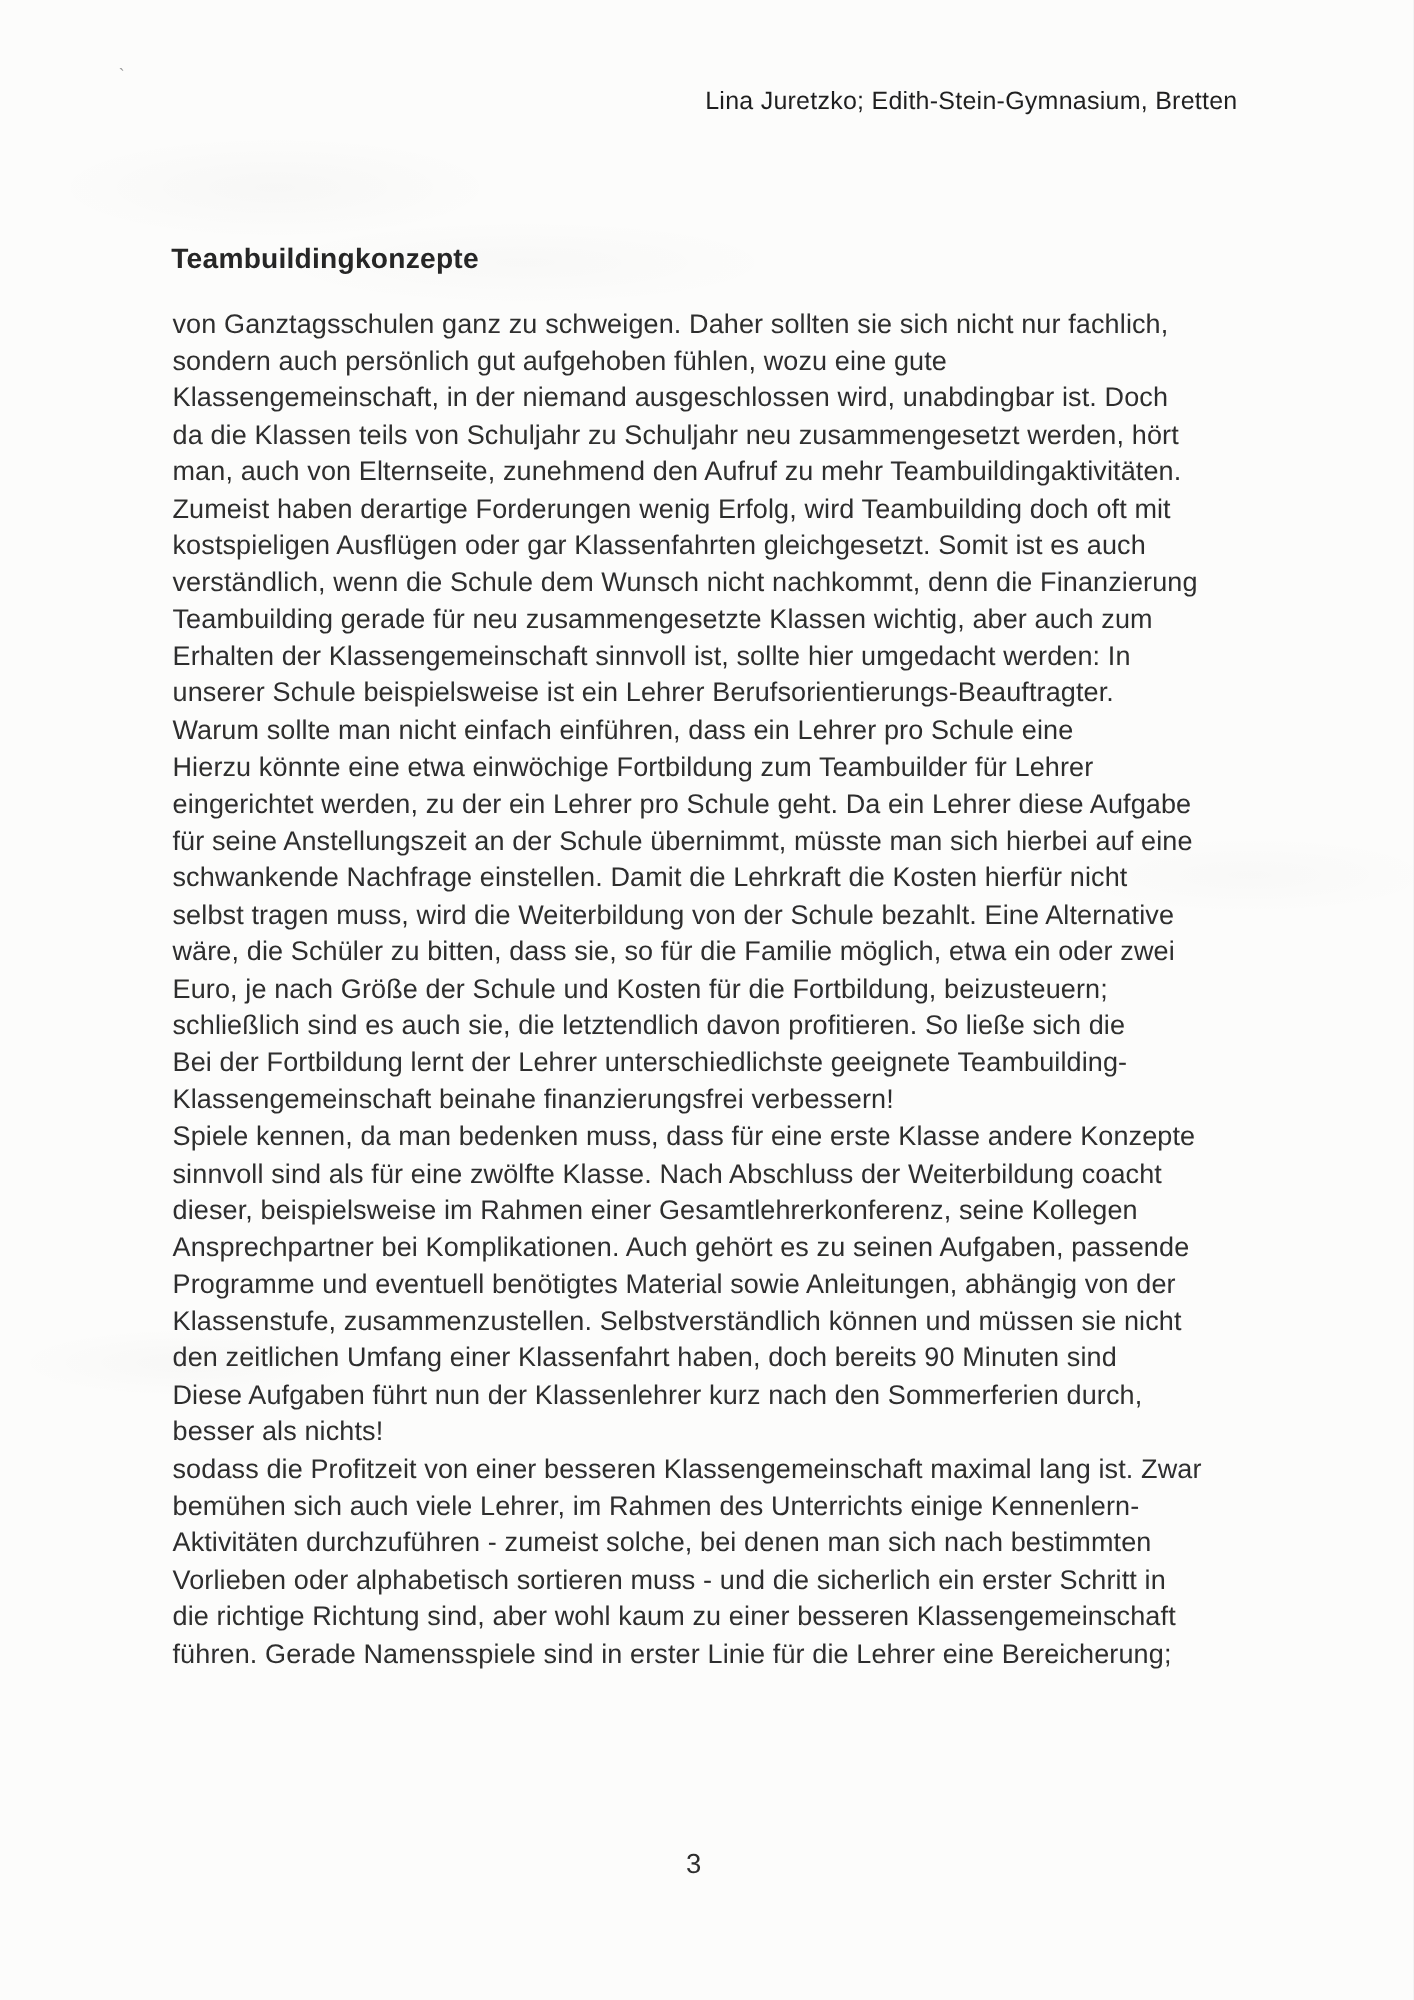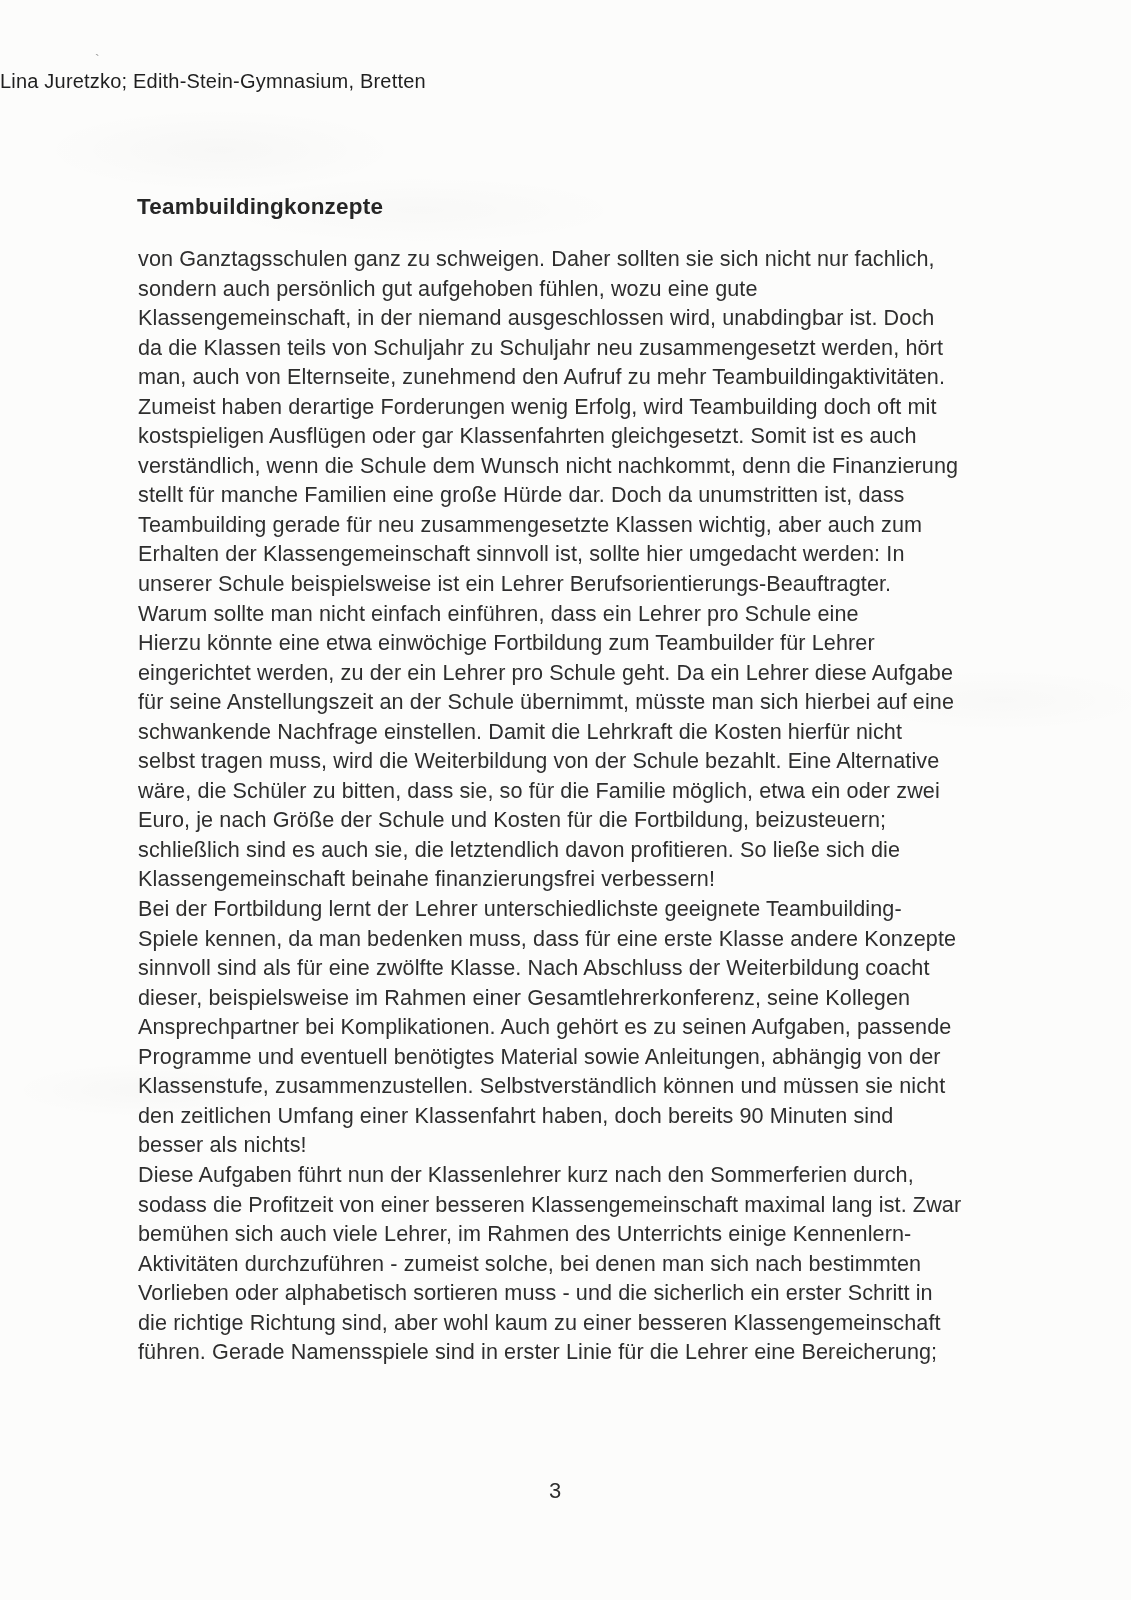--- a/index.html
+++ b/index.html
@@ -20,20 +20,21 @@
       #fcfcfb;
     overflow: hidden;
     font-family: "Liberation Sans", "DejaVu Sans", sans-serif;
     color: #2e2e2e;
   }
   .header-line {
     position: absolute;
     top: 70px;
     left: 0;
     right: 141px;
+    text-align: right;
     font-size: 20px;
     letter-spacing: 0.2px;
     color: #1f1f1f;
     white-space: nowrap;
   }
   .doc-title {
     position: absolute;
     top: 194px;
     left: 137px;
     font-size: 22.5px;
@@ -84,44 +85,43 @@
 
   <div class="body-text">
       <div class="line">von Ganztagsschulen ganz zu schweigen. Daher sollten sie sich nicht nur fachlich,</div>
       <div class="line">sondern auch persönlich gut aufgehoben fühlen, wozu eine gute</div>
       <div class="line">Klassengemeinschaft, in der niemand ausgeschlossen wird, unabdingbar ist. Doch</div>
       <div class="line">da die Klassen teils von Schuljahr zu Schuljahr neu zusammengesetzt werden, hört</div>
       <div class="line">man, auch von Elternseite, zunehmend den Aufruf zu mehr Teambuildingaktivitäten.</div>
       <div class="line">Zumeist haben derartige Forderungen wenig Erfolg, wird Teambuilding doch oft mit</div>
       <div class="line">kostspieligen Ausflügen oder gar Klassenfahrten gleichgesetzt. Somit ist es auch</div>
       <div class="line">verständlich, wenn die Schule dem Wunsch nicht nachkommt, denn die Finanzierung</div>
-      <div class="line">stellt für manche Familien eine große Hürde dar. Doch da unumstritten ist, dass</div>
       <div class="line">Teambuilding gerade für neu zusammengesetzte Klassen wichtig, aber auch zum</div>
       <div class="line">Erhalten der Klassengemeinschaft sinnvoll ist, sollte hier umgedacht werden: In</div>
       <div class="line">unserer Schule beispielsweise ist ein Lehrer Berufsorientierungs-Beauftragter.</div>
       <div class="line">Warum sollte man nicht einfach einführen, dass ein Lehrer pro Schule eine</div>
       <div class="line">Hierzu könnte eine etwa einwöchige Fortbildung zum Teambuilder für Lehrer</div>
       <div class="line">eingerichtet werden, zu der ein Lehrer pro Schule geht. Da ein Lehrer diese Aufgabe</div>
       <div class="line">für seine Anstellungszeit an der Schule übernimmt, müsste man sich hierbei auf eine</div>
       <div class="line">schwankende Nachfrage einstellen. Damit die Lehrkraft die Kosten hierfür nicht</div>
       <div class="line">selbst tragen muss, wird die Weiterbildung von der Schule bezahlt. Eine Alternative</div>
       <div class="line">wäre, die Schüler zu bitten, dass sie, so für die Familie möglich, etwa ein oder zwei</div>
       <div class="line">Euro, je nach Größe der Schule und Kosten für die Fortbildung, beizusteuern;</div>
       <div class="line">schließlich sind es auch sie, die letztendlich davon profitieren. So ließe sich die</div>
+      <div class="line">Bei der Fortbildung lernt der Lehrer unterschiedlichste geeignete Teambuilding-</div>
       <div class="line">Klassengemeinschaft beinahe finanzierungsfrei verbessern!</div>
-      <div class="line">Bei der Fortbildung lernt der Lehrer unterschiedlichste geeignete Teambuilding-</div>
       <div class="line">Spiele kennen, da man bedenken muss, dass für eine erste Klasse andere Konzepte</div>
       <div class="line">sinnvoll sind als für eine zwölfte Klasse. Nach Abschluss der Weiterbildung coacht</div>
       <div class="line">dieser, beispielsweise im Rahmen einer Gesamtlehrerkonferenz, seine Kollegen</div>
       <div class="line">Ansprechpartner bei Komplikationen. Auch gehört es zu seinen Aufgaben, passende</div>
       <div class="line">Programme und eventuell benötigtes Material sowie Anleitungen, abhängig von der</div>
       <div class="line">Klassenstufe, zusammenzustellen. Selbstverständlich können und müssen sie nicht</div>
       <div class="line">den zeitlichen Umfang einer Klassenfahrt haben, doch bereits 90 Minuten sind</div>
+      <div class="line">Diese Aufgaben führt nun der Klassenlehrer kurz nach den Sommerferien durch,</div>
       <div class="line">besser als nichts!</div>
-      <div class="line">Diese Aufgaben führt nun der Klassenlehrer kurz nach den Sommerferien durch,</div>
       <div class="line">sodass die Profitzeit von einer besseren Klassengemeinschaft maximal lang ist. Zwar</div>
       <div class="line">bemühen sich auch viele Lehrer, im Rahmen des Unterrichts einige Kennenlern-</div>
       <div class="line">Aktivitäten durchzuführen - zumeist solche, bei denen man sich nach bestimmten</div>
       <div class="line">Vorlieben oder alphabetisch sortieren muss - und die sicherlich ein erster Schritt in</div>
       <div class="line">die richtige Richtung sind, aber wohl kaum zu einer besseren Klassengemeinschaft</div>
       <div class="line">führen. Gerade Namensspiele sind in erster Linie für die Lehrer eine Bereicherung;</div>
     </div>
 
   <div class="page-number">3</div>
 

